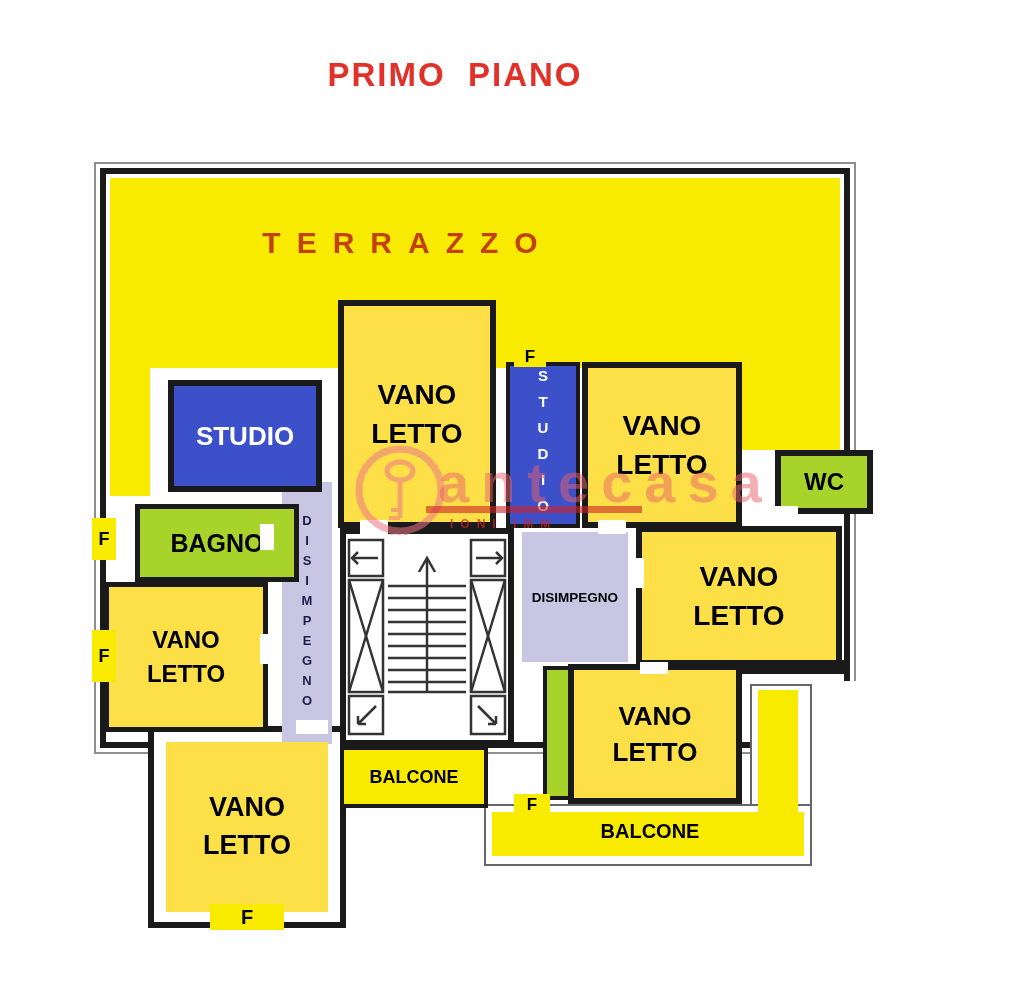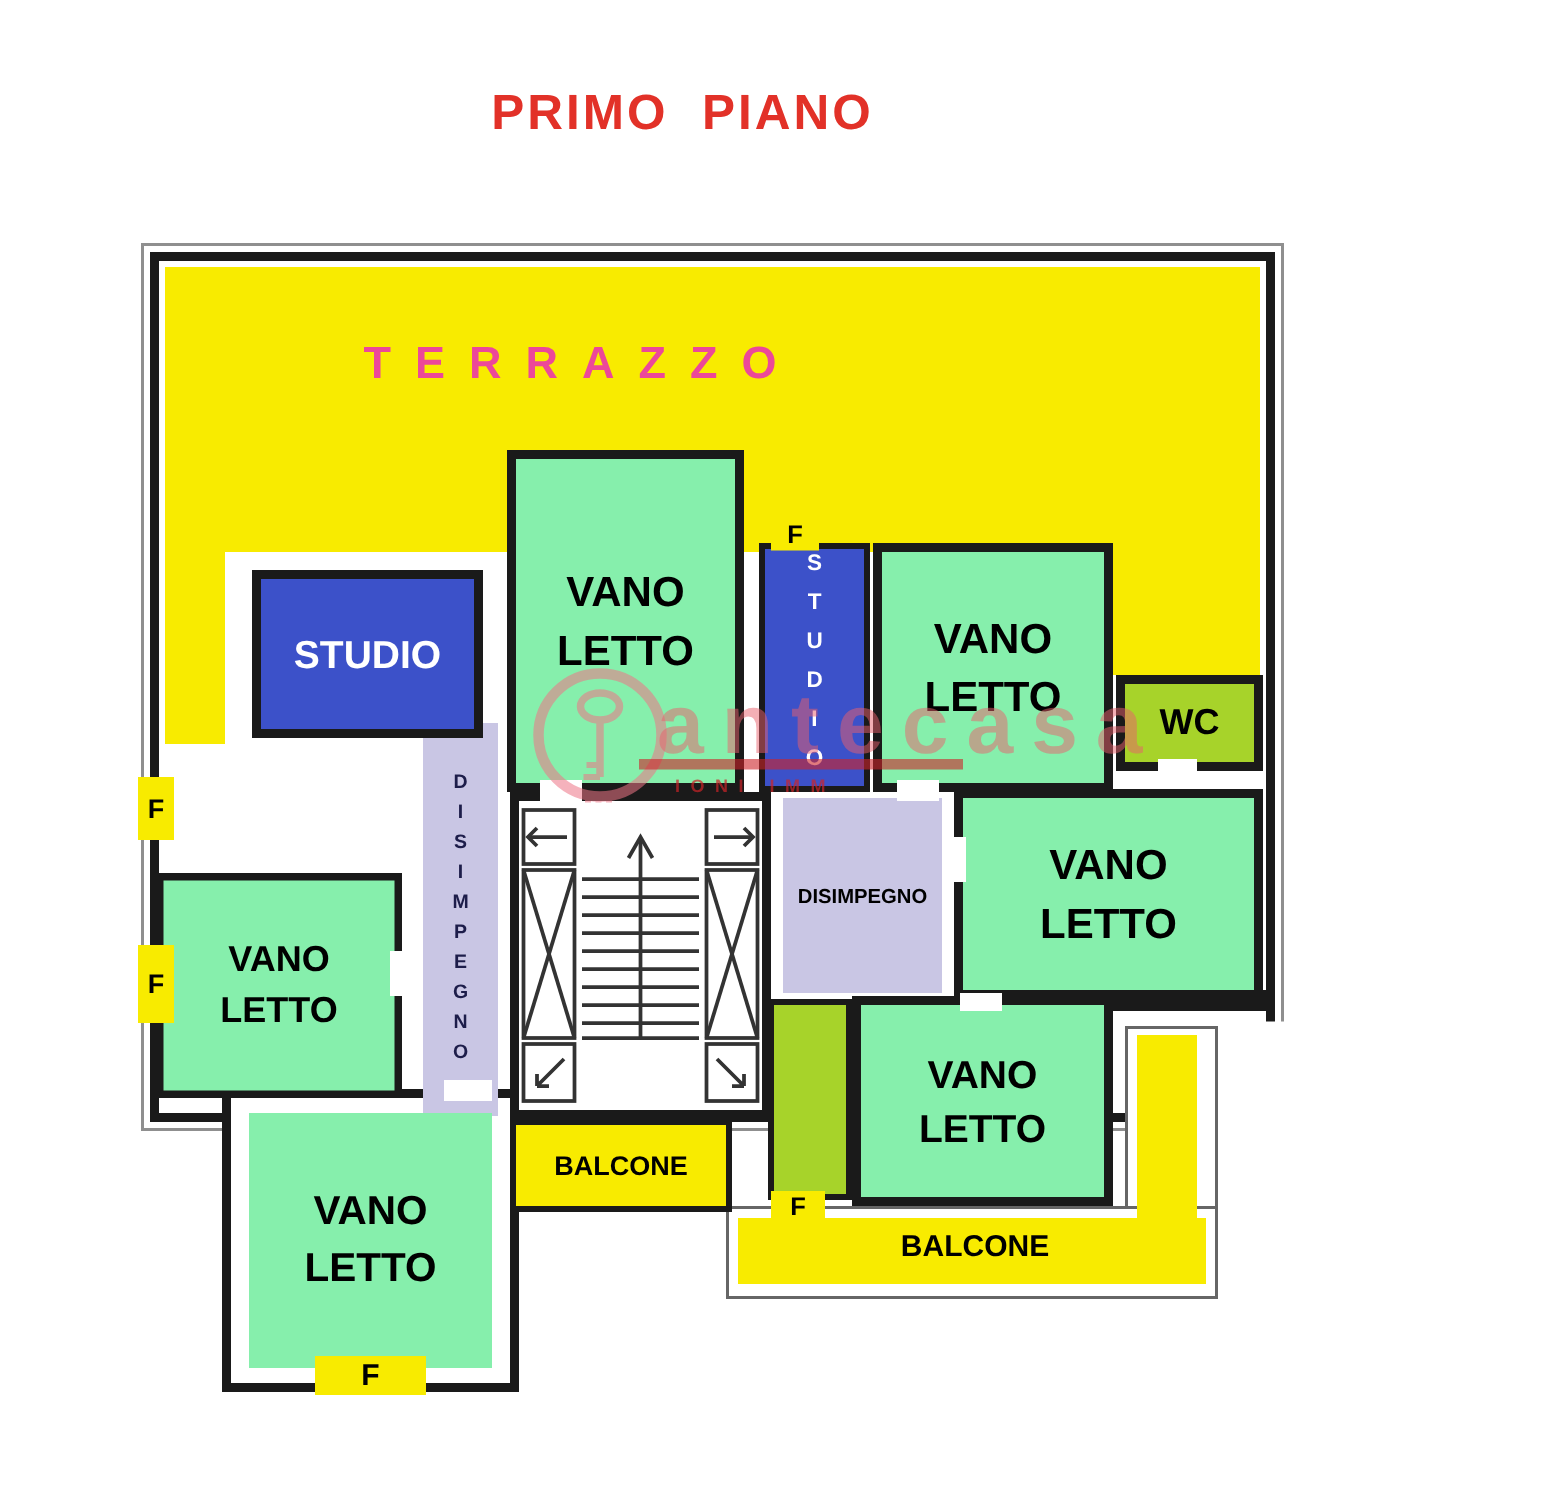--- a/index.html
+++ b/index.html
@@ -3,22 +3,22 @@
 <meta charset="utf-8">
 <style>
   html,body{margin:0;padding:0;background:#fff;}
   #canvas{position:relative;width:956px;height:1002px;background:#ffffff;overflow:hidden;
           font-family:"Liberation Sans",sans-serif;}
   .abs{position:absolute;box-sizing:border-box;}
   .room{position:absolute;box-sizing:border-box;border:6px solid #1a1a1a;
         display:flex;align-items:center;justify-content:center;text-align:center;
         font-weight:bold;color:#000;}
   .noborder{border:none;}
-  .bedroom{background:#86efac;justify-content:center;}
-  .service{background:#a7d32a;}
+  .bedroom{background:#fde047;justify-content:center;}
+  .service{background:#a7d32a;margin-left:31px;}
   .hallway{background:#c9c6e4;}
   .studio{background:#3c51c9;color:#ffffff;}
   .yellow{background:#f8eb00;}
   .wrap{display:inline-block;width:3.8em;line-height:1.4;}
   .vtext{writing-mode:vertical-rl;text-orientation:upright;}
   .window{position:absolute;background:#f8eb00;color:#000;font-weight:bold;
           display:flex;align-items:center;justify-content:center;z-index:30;}
   .gap{position:absolute;background:#ffffff;z-index:12;}
   .wm{position:absolute;z-index:40;pointer-events:none;}
 </style>
@@ -29,22 +29,22 @@
 
   <div class="abs" style="left:305px;top:56px;width:300px;text-align:center;font-size:33px;font-weight:bold;
               color:#e23128;letter-spacing:2px;white-space:pre;z-index:50;">PRIMO  PIANO</div>
 
   <div class="abs" style="left:100px;top:168px;width:750px;height:580px;background:#ffffff;
               border:6px solid #1a1a1a;outline:2px solid #8f8f8f;outline-offset:4px;"></div>
 
   <div class="abs" style="left:110px;top:178px;width:730px;height:190px;background:#f8eb00;z-index:2;"></div>
   <div class="abs" style="left:110px;top:368px;width:40px;height:128px;background:#f8eb00;z-index:2;"></div>
   <div class="abs" style="left:740px;top:368px;width:100px;height:82px;background:#f8eb00;z-index:2;"></div>
-  <div class="abs" style="left:158px;top:226px;width:460px;text-align:center;font-size:30px;font-weight:bold;
-              letter-spacing:16px;color:#ec4899;z-index:3;">TERRAZZO</div>
+  <div class="abs" style="left:178px;top:226px;width:460px;text-align:center;font-size:30px;font-weight:bold;
+              letter-spacing:16px;color:#c2410c;z-index:3;">TERRAZZO</div>
 
   <div class="abs" style="left:757px;top:681px;width:115px;height:80px;background:#ffffff;z-index:4;"></div>
   <div class="abs" style="left:736px;top:660px;width:114px;height:14px;background:#1a1a1a;z-index:5;"></div>
 
   <div class="room studio" style="left:168px;top:380px;width:154px;height:112px;font-size:26px;z-index:10;">
     <span>STUDIO</span>
   </div>
 
   <div class="room bedroom" style="left:338px;top:300px;width:158px;height:228px;font-size:28px;z-index:10;">
     <span class="wrap">VANO LETTO</span>
@@ -63,20 +63,23 @@
   </div>
 
   <div class="room bedroom" style="left:636px;top:526px;width:206px;height:140px;font-size:28px;z-index:10;">
     <span class="wrap">VANO LETTO</span>
   </div>
 
   <div class="room hallway noborder" style="left:522px;top:532px;width:106px;height:130px;font-size:13.5px;z-index:9;">
     <span>DISIMPEGNO</span>
   </div>
 
+  <div class="room service" style="left:104px;top:504px;width:164px;height:78px;font-size:25px;z-index:10;border-width:5px;">
+    <span>BAGNO</span>
+  </div>
 
   <div class="room bedroom" style="left:104px;top:582px;width:164px;height:150px;font-size:24px;z-index:10;border-width:5px;">
     <span class="wrap">VANO LETTO</span>
   </div>
 
   <div class="room hallway noborder" style="left:282px;top:482px;width:50px;height:262px;font-size:13px;color:#1d1d4a;z-index:9;">
     <span class="vtext" style="letter-spacing:5px;">DISIMPEGNO</span>
   </div>
 
   <div class="room" style="left:340px;top:528px;width:174px;height:218px;background:#ffffff;z-index:10;">

